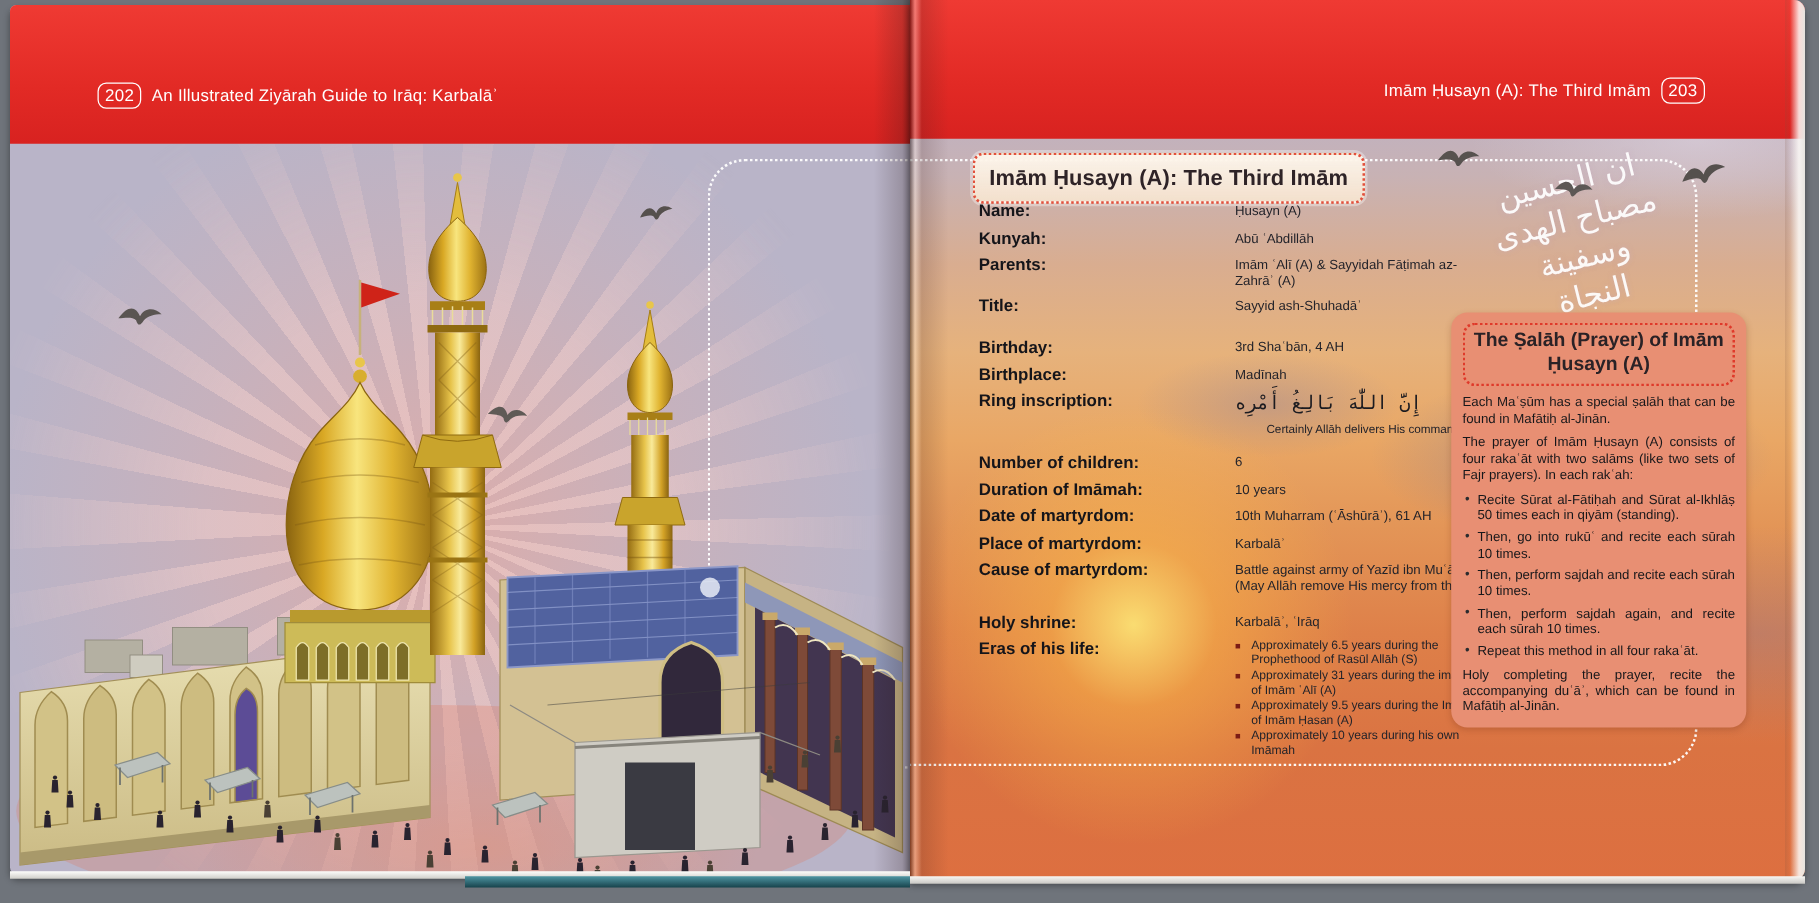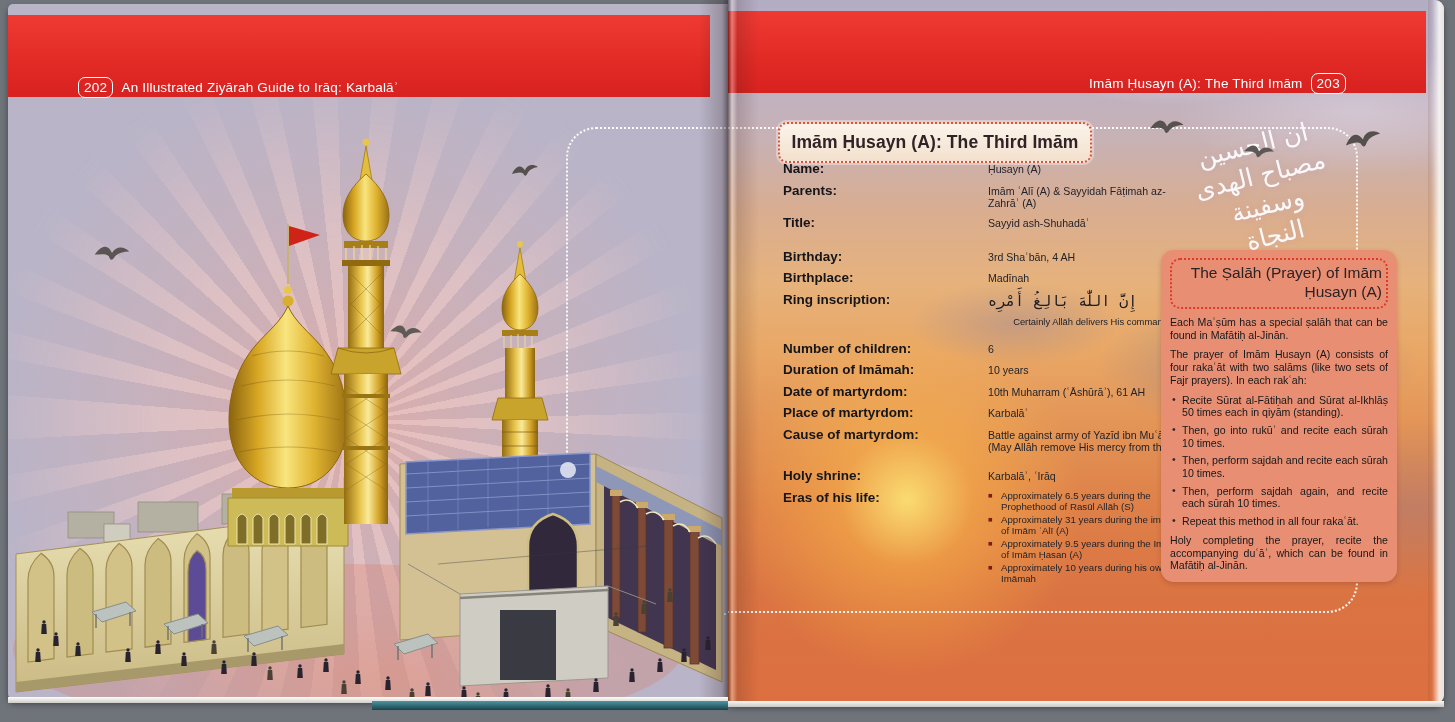--- a/index.html
+++ b/index.html
@@ -41,22 +41,22 @@
     background:
       radial-gradient(circle at 47% 60%, rgba(244,168,150,.6), rgba(244,168,150,.22) 36%, rgba(244,168,150,0) 62%),
       radial-gradient(ellipse 320px 120px at 52% 97%, rgba(236,150,115,.4), transparent 70%);}
   .pl-rays{position:absolute;inset:0;pointer-events:none;opacity:.8;
     background:repeating-conic-gradient(from -90deg at 47% 60%,
       rgba(252,216,210,.5) 0deg 4.5deg, rgba(252,216,210,0) 4.5deg 10.5deg);
     -webkit-mask-image:radial-gradient(circle at 47% 60%, #000 0 32%, transparent 66%);
             mask-image:radial-gradient(circle at 47% 60%, #000 0 32%, transparent 66%);}
 
   
-  .band{position:absolute;left:0;right:18px;top:0;height:82px;
-    background:linear-gradient(180deg,#ef3a33 0%,#e22a25 60%,#d82220 100%);margin-top:11px;}
+  .band{position:absolute;left:0;right:0;top:0;height:111px;
+    background:linear-gradient(180deg,#ef3a33 0%,#e22a25 60%,#d82220 100%);}
   .hdr{position:absolute;display:flex;align-items:center;gap:8px;color:#fff;}
   .hdr-left{left:70px;top:62px;}
   .hdr-right{right:80px;top:62px;}
   .pgnum{border:1.7px solid #fff;border-radius:7px;padding:0 5px;height:19px;
     display:flex;align-items:center;font-size:13.5px;letter-spacing:.3px;}
   .hdr-title{font-size:13.5px;letter-spacing:.2px;}
 
   
   .frame-left{position:absolute;left:558px;top:123px;width:400px;height:484px;
     border:2px dotted rgba(255,255,255,.95);border-right:none;
@@ -96,21 +96,21 @@
   .eras-list{margin:0;padding:0;list-style:none;width:215px;}
   .eras-list li{position:relative;padding-left:13px;font-size:9.7px;line-height:11.3px;
     color:#23232a;margin-bottom:1.5px;}
   .eras-list li::before{content:"■";position:absolute;left:0;top:0;font-size:7.5px;color:#7c1c15;}
 
   
   .salah-box{position:absolute;left:433px;top:250px;width:218px;z-index:7;
     background:#e88f73;border-radius:13px;padding:8px 9px 10px;
     box-shadow:0 2px 5px rgba(110,45,25,.25);}
   .sb-title{border:2px dotted #df392a;border-radius:10px;padding:4px 4px 6px;
-    text-align:right;font-size:15.5px;line-height:18.5px;font-weight:normal;color:#2a2226;margin-bottom:7px;}
+    text-align:center;font-size:15.5px;line-height:18.5px;font-weight:bold;color:#2a2226;margin-bottom:7px;}
   .sb-p{font-size:10.6px;line-height:12.7px;color:#17171a;text-align:justify;margin:0 0 7px;}
   .sb-list{margin:0 0 6px;padding:0;list-style:none;}
   .sb-list li{position:relative;padding-left:12px;margin-bottom:5px;
     font-size:10.6px;line-height:12.7px;color:#17171a;text-align:justify;}
   .sb-list li::before{content:"•";position:absolute;left:2px;top:-1px;color:#2b2b2e;}
 
   
   .calligraphy{position:absolute;left:468px;top:128px;width:136px;z-index:5;
     font-family:"DejaVu Sans",sans-serif;direction:rtl;text-align:center;
     font-size:25px;line-height:31px;color:rgba(255,255,255,.92);
@@ -365,20 +365,24 @@
     </div>
 
     <div class="title-box">Imām Ḥusayn (A): The Third Imām</div>
 
     <div class="fields">
       <div class="frow">
           <span class="flabel">Name:</span>
           <span class="fvalue">Ḥusayn (A)</span>
         </div>
       <div class="frow">
+          <span class="flabel">Kunyah:</span>
+          <span class="fvalue">Abū ʿAbdillāh</span>
+        </div>
+      <div class="frow">
           <span class="flabel">Parents:</span>
           <span class="fvalue">Imām ʿAlī (A) &amp; Sayyidah Fāṭimah az-Zahrāʾ (A)</span>
         </div>
       <div class="frow">
           <span class="flabel">Title:</span>
           <span class="fvalue">Sayyid ash-Shuhadāʾ</span>
         </div>
       <div class="gap-m"></div>
       <div class="frow">
           <span class="flabel">Birthday:</span>

